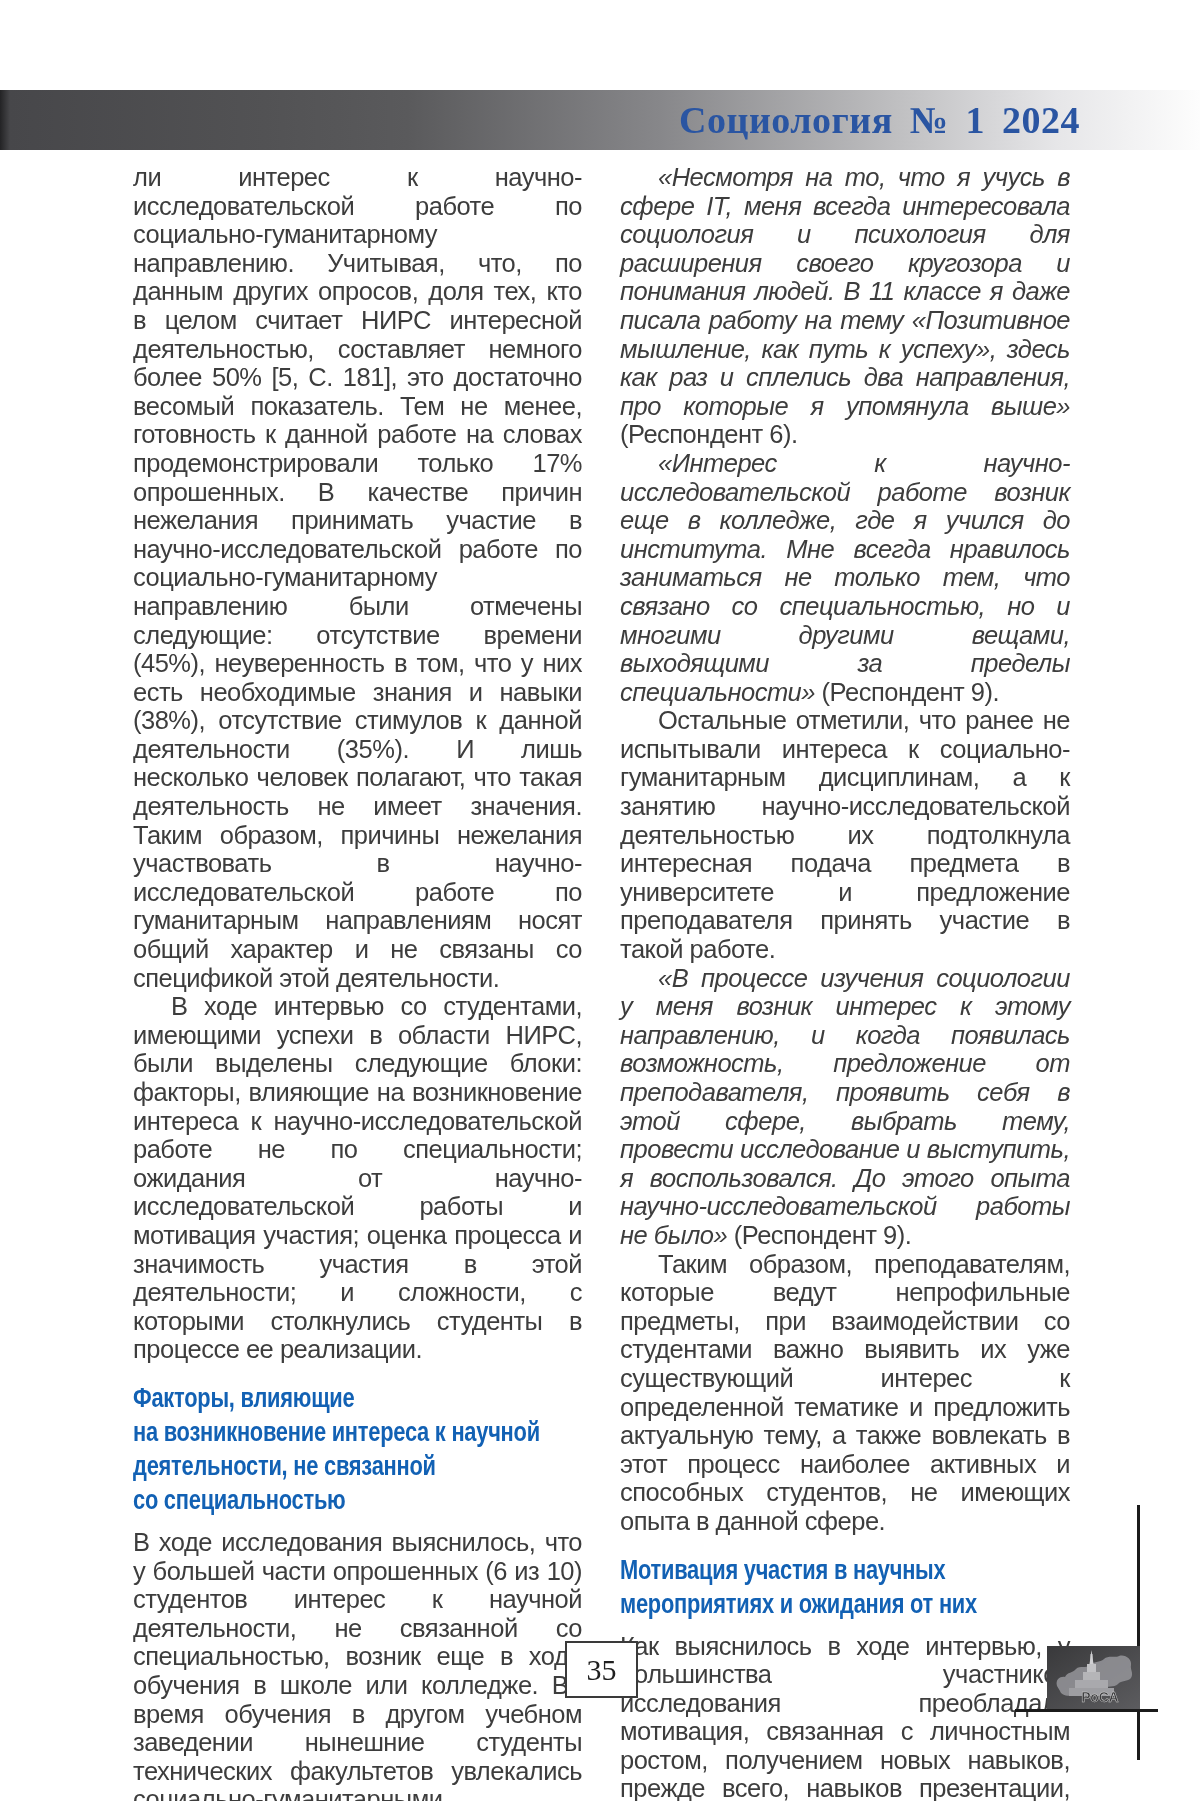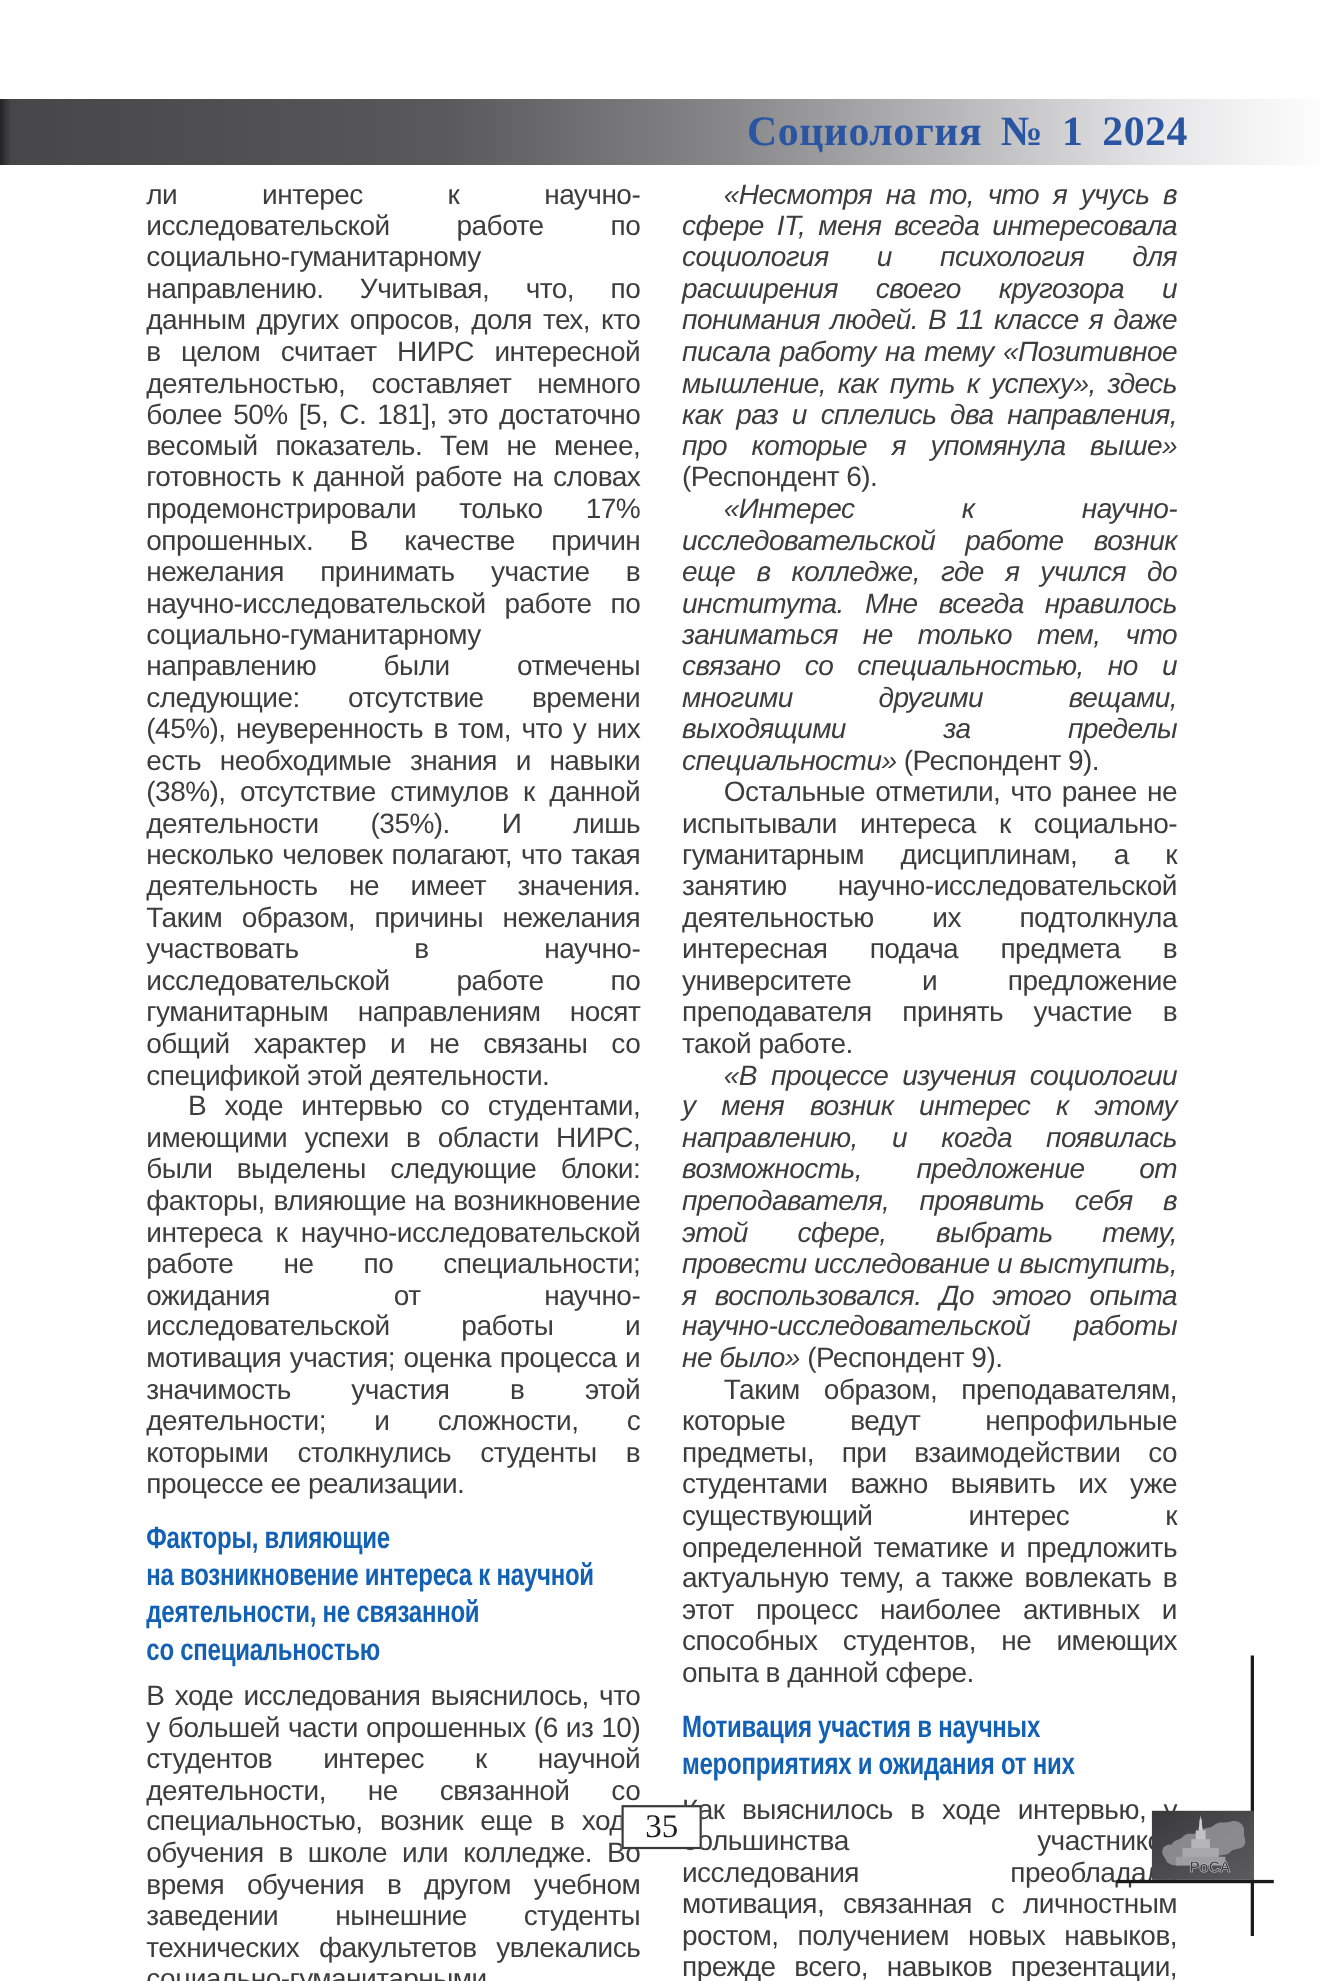--- a/index.html
+++ b/index.html
@@ -30,21 +30,21 @@
   .p.indent { text-indent:38px; }
   .it { font-style:italic;margin-top:37px; }
   .h-blue {
     color:#1261b4; font-weight:bold; font-size:28px; line-height:34px;
     letter-spacing:-0.3px; margin:17px 0 11px 0;
     transform:scaleX(0.78); transform-origin:0 50%;
   }
   .h-blue div { white-space:nowrap; }
   
   .page-num-box {
-    position:absolute; left:565px; top:1641px; width:73px; height:40px;
+    position:absolute; left:565px; top:1641px; width:73px; height:57px;
     border:2px solid #3a3a3a; background:#fff; box-sizing:border-box;
     display:flex; align-items:center; justify-content:center;
     font-family:"Liberation Serif", serif; font-size:30px; color:#1f1f1f;
   }
   
   .crop-v { position:absolute; left:1137px; top:1505px; width:3px; height:255px; background:#1b1b1b; }
   .crop-h { position:absolute; left:1015px; top:1709px; width:143px; height:3px; background:#1b1b1b; }
   .rosa-logo { position:absolute; left:1047px; top:1646px; width:93px; height:63px; }
 </style>
 </head>

